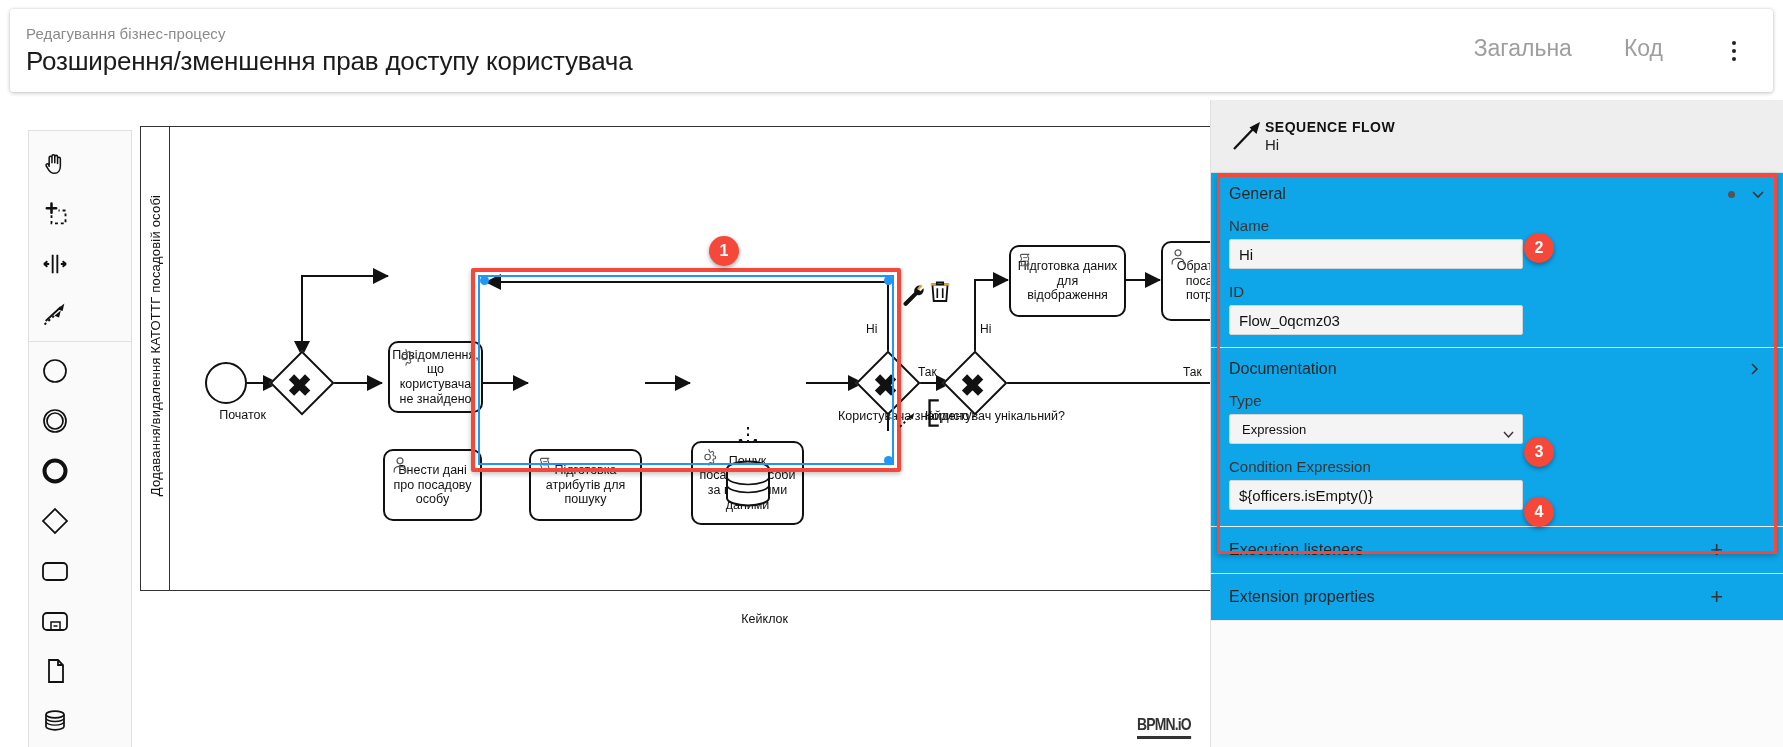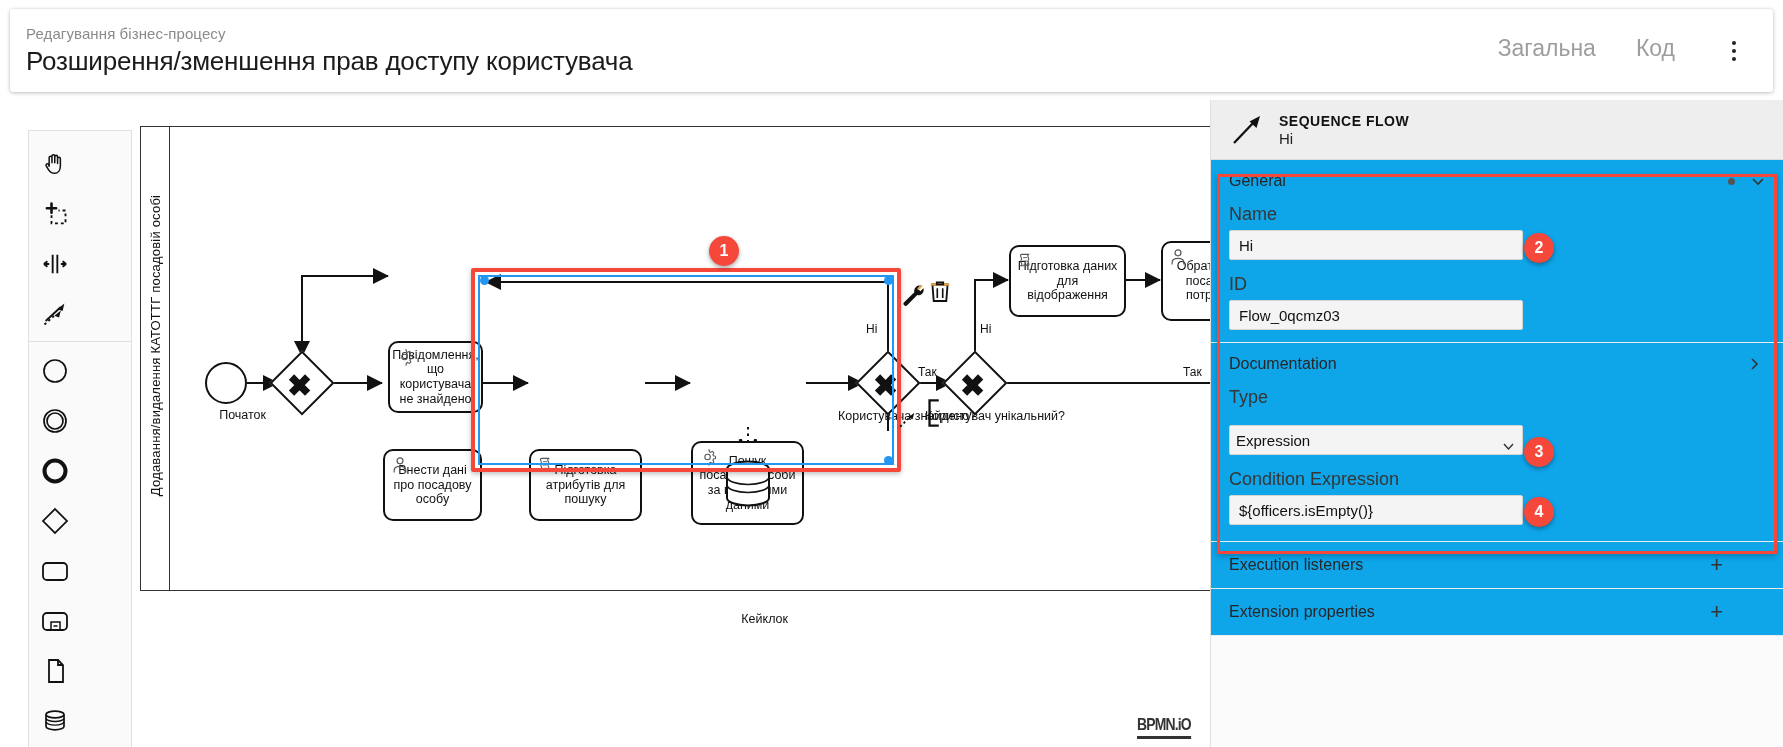--- a/index.html
+++ b/index.html
@@ -19,21 +19,21 @@
     background: #ffffff;
     border-radius: 3px;
     box-shadow: 0 1px 4px rgba(0,0,0,0.22), 0 0 2px rgba(0,0,0,0.12);
     display: flex; align-items: center; justify-content: space-between;
     padding: 0 22px 0 16px;
     z-index: 5;
   }
   .header-left { display: flex; flex-direction: column; justify-content: center; gap: 4px; }
   .breadcrumb { font-size: 15px; color: #8b8b8b; letter-spacing: 0.1px; }
   .page-title { font-size: 26px; color: #1b1b1b; font-weight: 400; letter-spacing: -0.2px; }
-  .header-right { display: flex; align-items: center; gap: 4px; }
+  .header-right { display: flex; align-items: center; gap: 16px; }
   .tab {
     font-size: 23px; color: #9e9e9e; padding: 2px 18px 6px 18px;
     cursor: pointer; white-space: nowrap; position: relative;
   }
   .tab.active { color: #111111; }
   .tab.active::after {
     content: ""; position: absolute; left: 15px; right: 15px; bottom: -2px;
     height: 2.5px; background: #111111;
   }
   .kebab {
@@ -128,52 +128,52 @@
     transform: scaleX(0.82); transform-origin: left bottom;
   }
 
   
   .props {
     position: absolute; right: 0; top: 100px; width: 573px; height: 647px;
     background: #fbfbfb; border-left: 1px solid #e0e0e0; z-index: 10;
     font-size: 15px; color: #1c1c1c;
   }
   .props-header {
-    height: 60px; background: #eeeeee; display: flex; align-items: center;
-    padding: 0 28px 0 18px; gap: 14px; border-bottom: 1px solid #dcdcdc;
+    height: 73px; background: #eeeeee; display: flex; align-items: center;
+    padding: 0 28px 0 18px; border-bottom: 1px solid #dcdcdc;
   }
   .props-header .arrow-ico { width: 36px; height: 36px; flex: 0 0 36px; }
   .props-header .htxt { display: flex; flex-direction: column; gap: 1px; }
   .props-type { font-size: 14px; font-weight: bold; letter-spacing: 0.5px; color: #111; }
   .props-name { font-size: 15px; color: #222; }
 
   .props-body { background: #0ea5e9; }
   .group-head {
     display: flex; align-items: center; justify-content: space-between;
     padding: 12px 18px 12px 18px; cursor: pointer;
     border-bottom: 1px solid #ececec;
   }
   .group-title { font-size: 16px; color: #262626; }
   .group-right { display: flex; align-items: center; gap: 16px; }
   .dot { width: 7px; height: 7px; border-radius: 50%; background: #545454; }
   .chev { width: 14px; height: 14px; }
   .field { padding: 2px 18px 12px 18px; }
-  .field-label { font-size: 18px; color: #363636; margin-bottom: 5px; }
+  .field-label { font-size: 15px; color: #363636; margin-bottom: 5px; }
   .field-input {
     width: 294px; height: 30px; background: #f4f4f4;
     border: 1px solid #d4d4d4; border-radius: 2px;
     font-size: 15px; color: #111; padding: 0 9px; outline: none;
     font-family: "Liberation Sans", sans-serif;
   }
   .field-select {
     width: 294px; height: 30px; background: #f4f4f4;
     border: 1px solid #d4d4d4; border-radius: 2px;
-    font-size: 15px; color: #111; padding: 0 6px; outline: none;
+    font-size: 13px; color: #111; padding: 0 12px; outline: none;
     font-family: "Liberation Sans", sans-serif;
-    -webkit-appearance: none; appearance: none; margin-top: 12px;
+    -webkit-appearance: none; appearance: none;
   }
   .select-wrap { position: relative; width: 294px; }
   .select-chev {
     position: absolute; right: 9px; top: 11px; width: 11px; height: 7px; pointer-events: none;
   }
   .row-simple {
     display: flex; align-items: center; justify-content: space-between;
     padding: 12px 60px 12px 18px; border-bottom: 1px solid #ececec; cursor: pointer; text-align: center;
   }
   .plus { font-size: 22px; color: #333; line-height: 1; }

